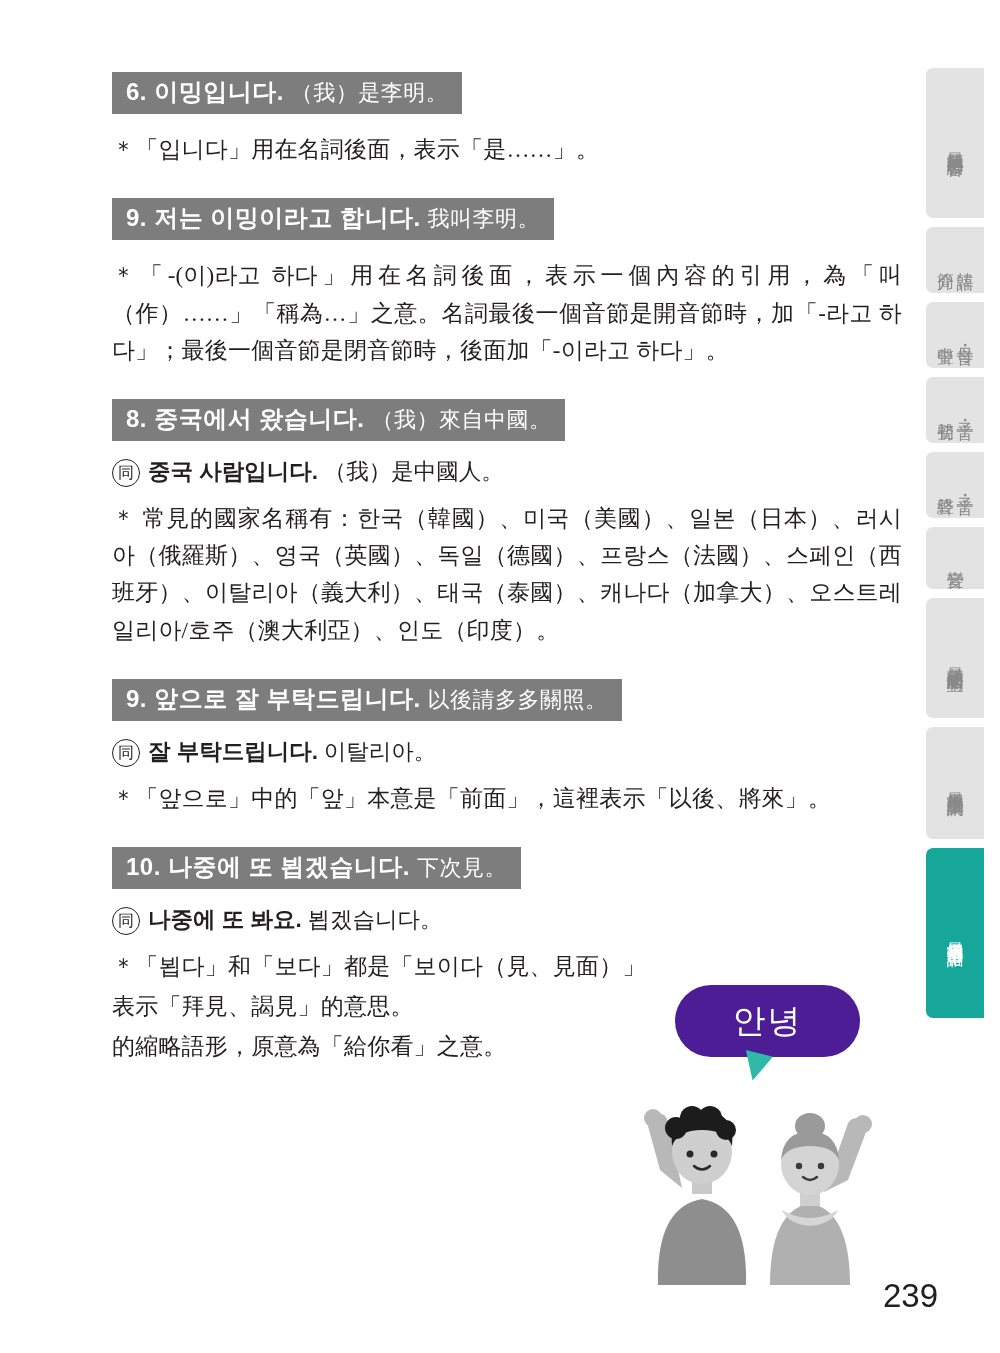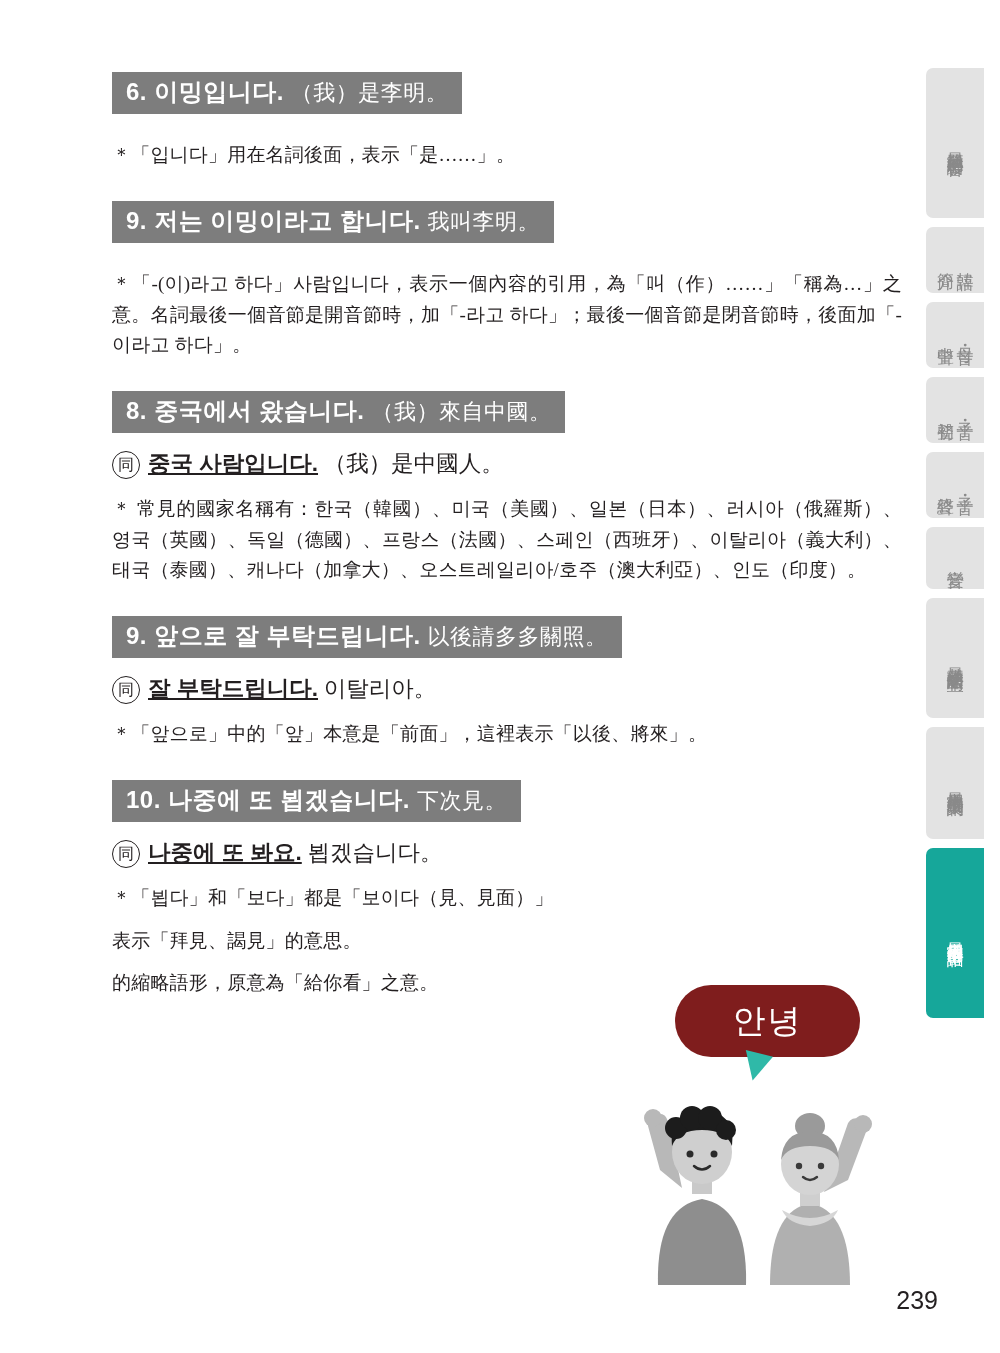--- a/index.html
+++ b/index.html
@@ -44,23 +44,23 @@
     font-weight: bold;
   }
   .heading .ko { font-size: 24px; }
   .heading .zh { font-size: 22px; font-weight: normal; }
 
   .block { margin-bottom: 30px; }
   .block.tight { margin-bottom: 26px; }
 
   
   .note {
-    font-size: 19px;
+    font-size: 23px;
     line-height: 1.62;
-    margin: 12px 0 6px 0;
+    margin: 3px 0 6px 0;
     text-align: justify;
     letter-spacing: 0.2px;
   }
 
   .same-line {
     font-size: 22.5px;
     line-height: 1.55;
     margin: 0 0 10px 0;
     display: flex;
     align-items: flex-start;
@@ -75,21 +75,21 @@
     border-radius: 50%;
     font-size: 16px;
     line-height: 1;
     flex: 0 0 auto;
     margin-top: 4px;
     font-family: "Liberation Sans", "DejaVu Sans", sans-serif;
   }
   .same-text { font-weight: bold; }
   .same-text .zh { font-weight: normal; margin-top: 28px; }
 
-  .ko-b { font-family: "Liberation Sans", "DejaVu Sans", sans-serif; font-weight: bold; text-decoration: underline; }
+  .ko-b { font-family: "Liberation Sans", "DejaVu Sans", sans-serif; font-weight: bold; }
 
   
   #tabs {
     position: absolute;
     right: 16px;
     top: 68px;
     width: 62px;
     display: flex;
     flex-direction: column;
     gap: 9px;
@@ -132,21 +132,21 @@
     position: absolute;
     left: 620px;
     top: 985px;
     width: 280px;
     height: 300px;
   }
   .bubble {
     position: absolute;
     left: 55px; top: 0;
     width: 185px; height: 72px;
-    background: #7f1d1d;
+    background: #4c1d95;
     border-radius: 36px;
     display: flex;
     align-items: center;
     justify-content: center;
     color: #ffffff;
     font-family: "Liberation Sans", "DejaVu Sans", sans-serif;
     font-size: 33px;
     letter-spacing: 2px;
   }
   .bubble-tail {
@@ -157,21 +157,21 @@
     border-right: 14px solid transparent;
     border-top: 28px solid #2fb9a8;
     transform: rotate(14deg);
   }
 
   
   #page-number {
     position: absolute;
     right: 62px;
     bottom: 38px;
-    font-size: 25px;
+    font-size: 33px;
     color: #231f20;
     font-family: "Liberation Sans", "DejaVu Sans", sans-serif;
   }
 </style>
 </head>
 <body>
 
 <div id="page">
 
   <div id="content">
@@ -182,21 +182,21 @@
         <span class="zh">（我）是李明。</span>
       </div>
       <p class="note">＊「입니다」用在名詞後面，表示「是……」。</p>
     </div>
 
     <div class="block">
       <div class="heading">
         <span class="ko">9. 저는 이밍이라고 합니다.</span>
         <span class="zh">我叫李明。</span>
       </div>
-      <p class="note">＊「-(이)라고  하다」사람입니다，表示一個內容的引用，為「叫（作）……」「稱為…」之意。名詞最後一個音節是開音節時，加「-라고  하다」；最後一個音節是閉音節時，後面加「-이라고  하다」。</p>
+      <p class="note">＊「-(이)라고  하다」用在名詞後面，表示一個內容的引用，為「叫（作）……」「稱為…」之意。名詞最後一個音節是開音節時，加「-라고  하다」；最後一個音節是閉音節時，後面加「-이라고  하다」。</p>
     </div>
 
     <div class="block">
       <div class="heading">
         <span class="ko">8. 중국에서 왔습니다.</span>
         <span class="zh">（我）來自中國。</span>
       </div>
       <div class="same-line">
         <span class="same-badge">同</span>
         <span class="same-text">

